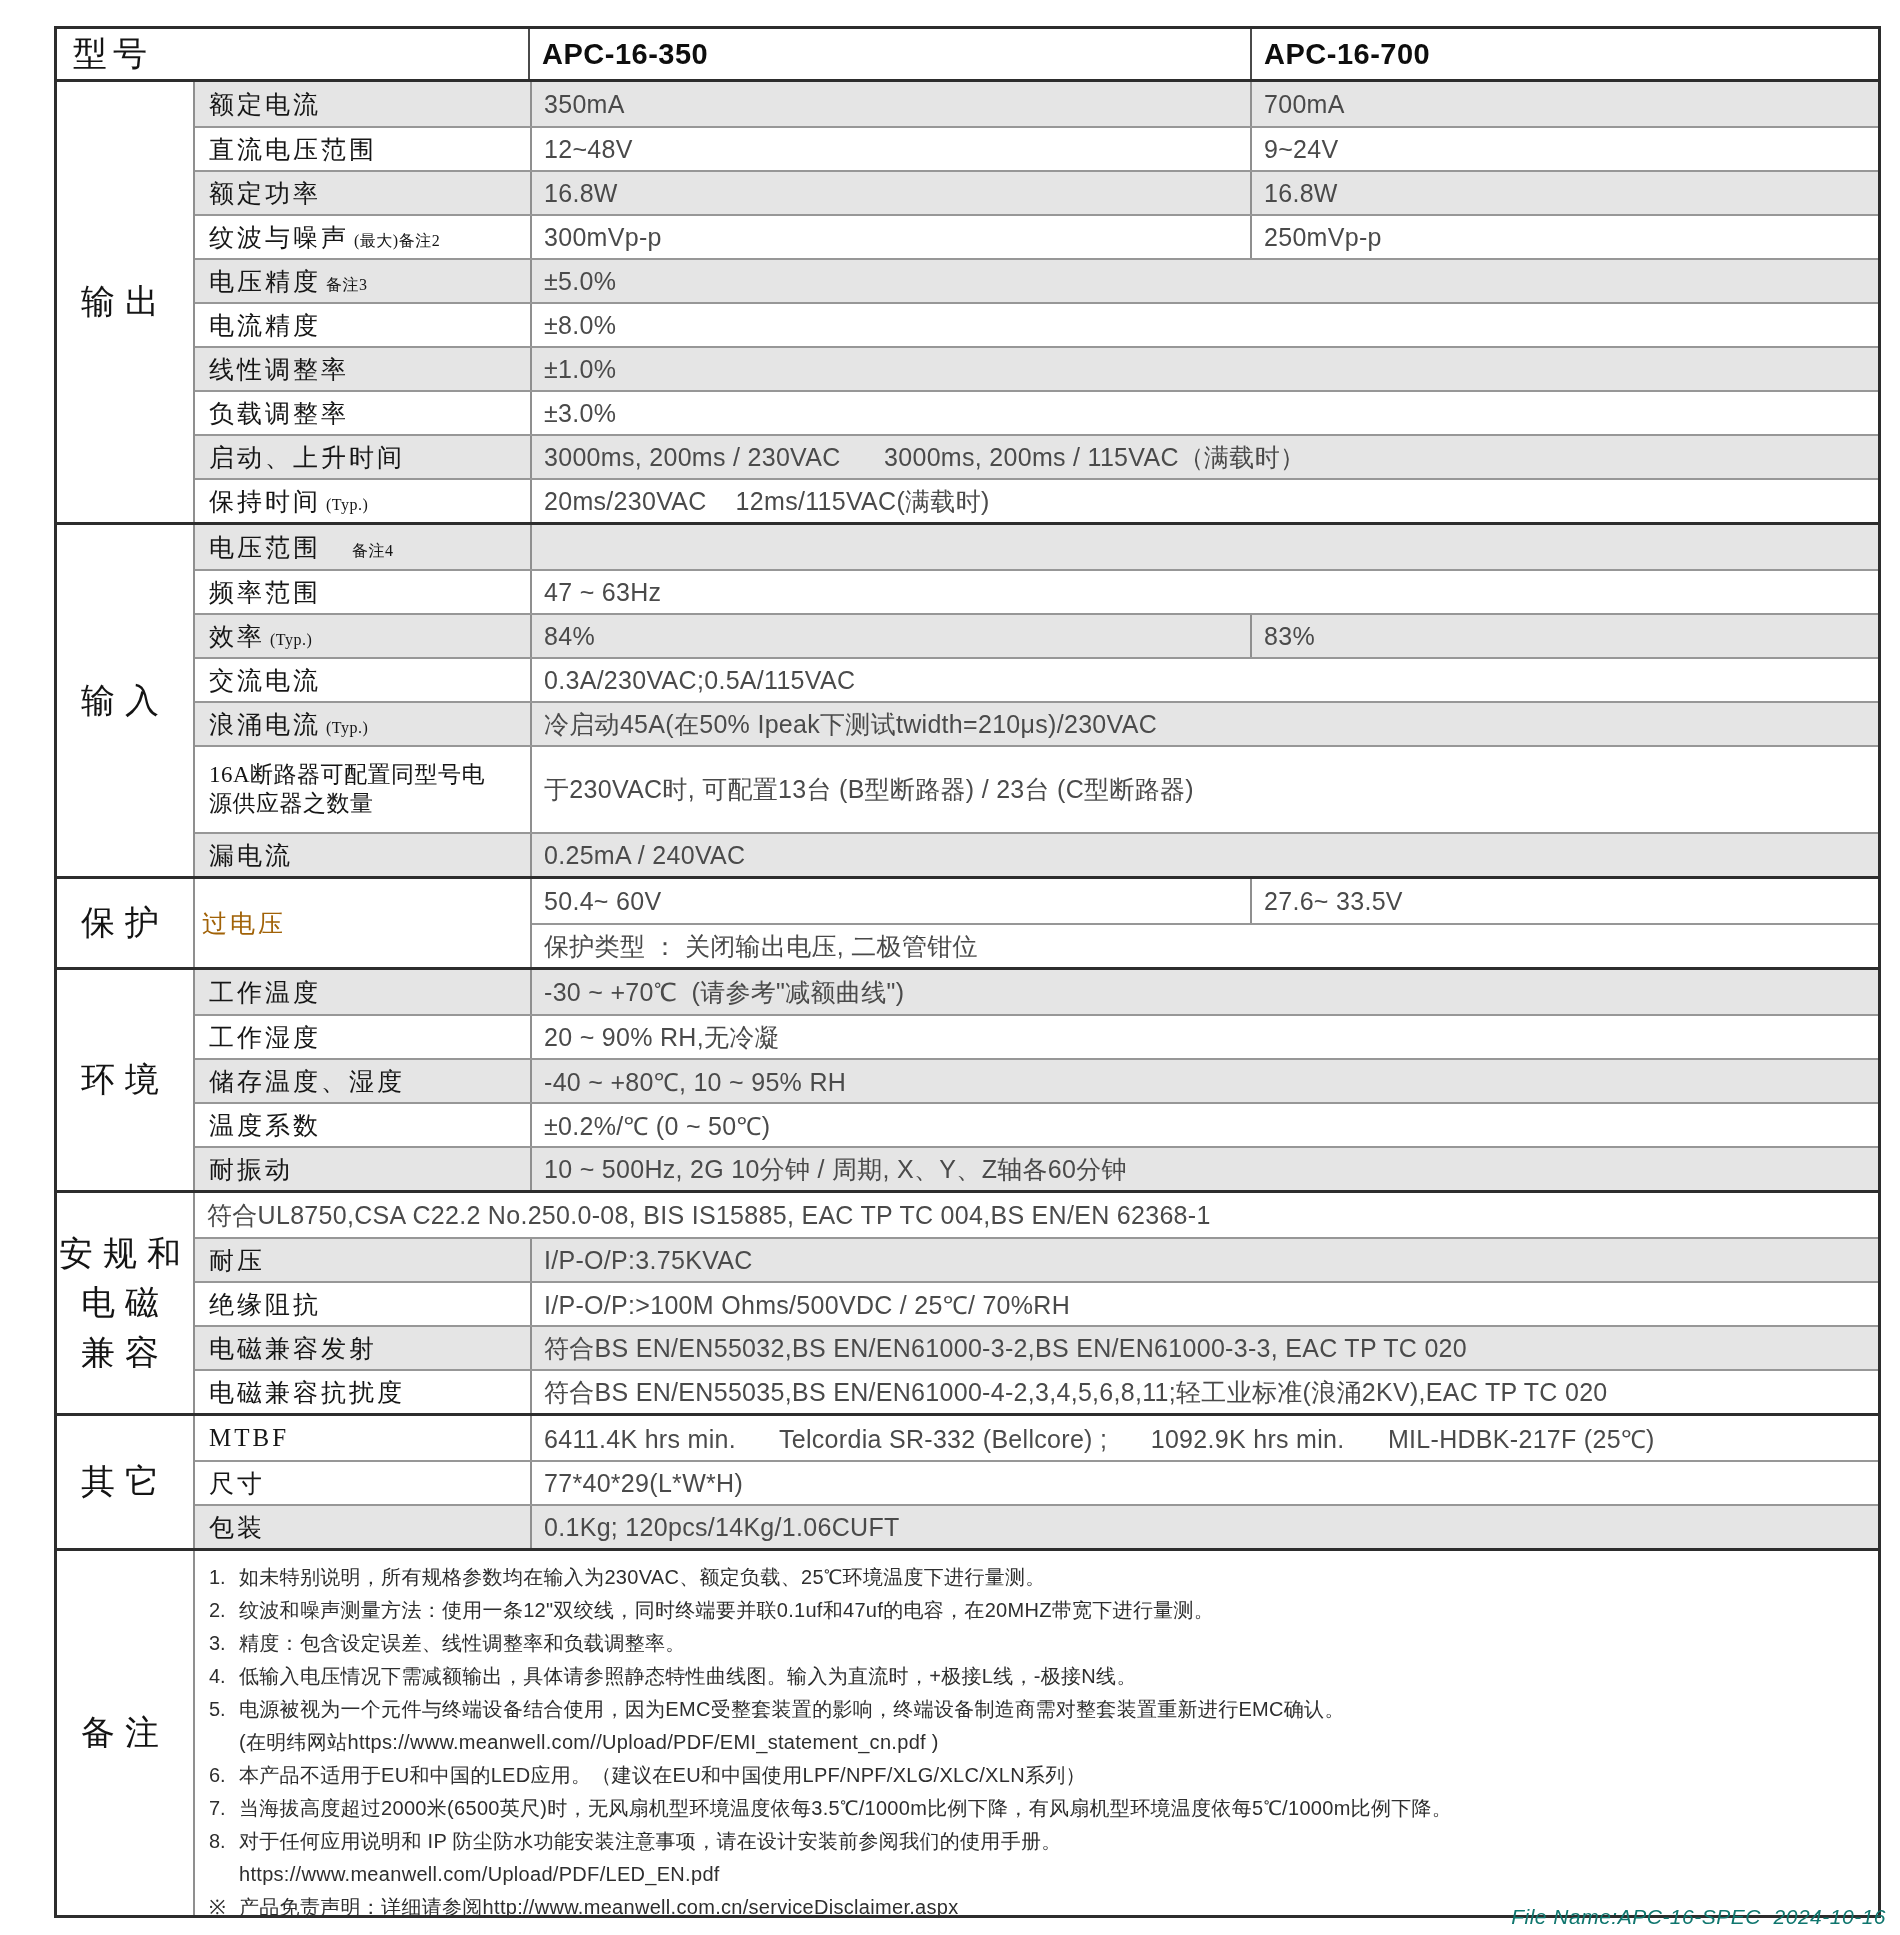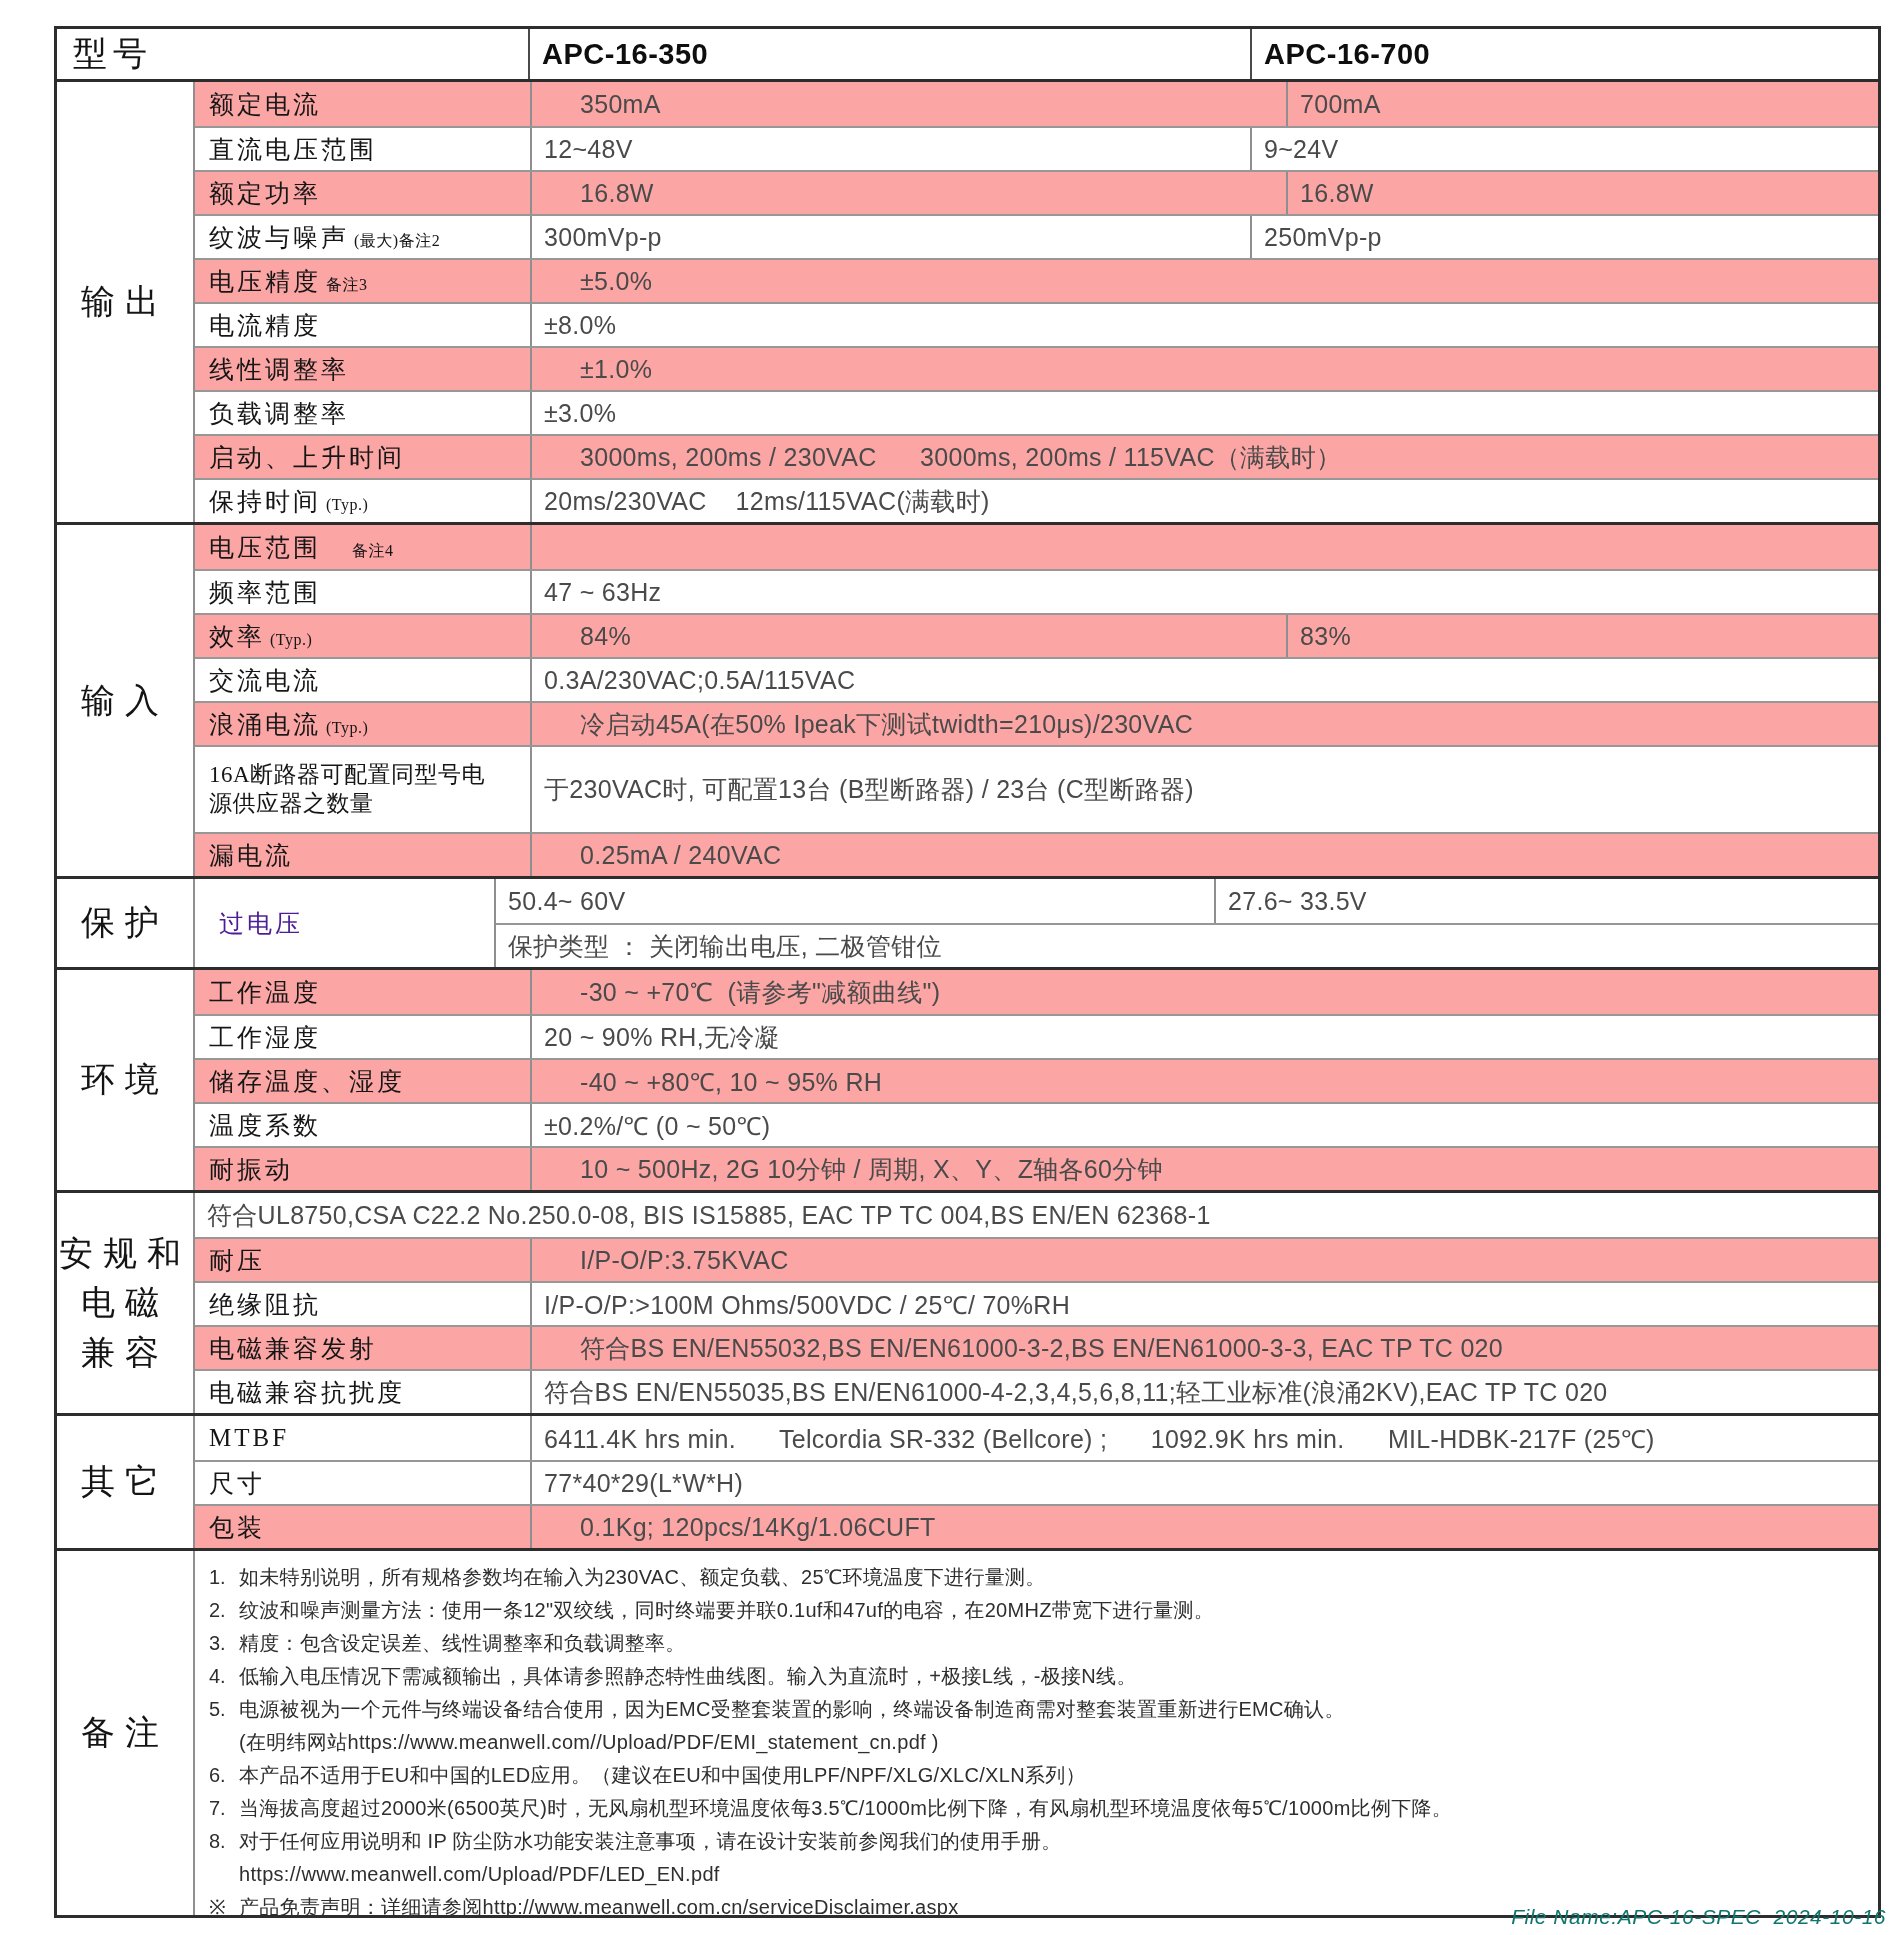--- a/index.html
+++ b/index.html
@@ -33,21 +33,21 @@
     width: 138px; flex: none; display: flex; align-items: center; justify-content: center;
     text-align: center;
     font-family: "Liberation Serif", "DejaVu Serif", serif;
     font-size: 34px; letter-spacing: 10px; color: #141414;
     border-right: 2px solid #8f8f8f; line-height: 1.45;
   }
   .sec-rows { flex: 1; display: flex; flex-direction: column; min-width: 0; }
   .row { display: flex; height: 44px; }
   .row + .row { border-top: 2px solid #979797; }
   .row.h88 { height: 87px; }
-  .row.shade { background: #fca5a5; gap: 36px; }
+  .row.shade { background: #e5e5e5; }
 
   .attr {
     width: 337px; flex: none; display: flex; align-items: center; padding-left: 14px;
     font-family: "Liberation Serif", "DejaVu Serif", serif;
     font-size: 25px; letter-spacing: 3px; color: #161616;
     border-right: 2px solid #8f8f8f;
   }
   .attr.tight { font-size: 23px; letter-spacing: 0.5px; line-height: 1.25; padding-right: 22px; }
   .sfx { font-size: 16px; letter-spacing: 0.5px; margin-left: 5px; transform: translateY(4px); color:#161616; }
   .gap-wide .sfx { margin-left: 31px; }
@@ -56,23 +56,23 @@
   .v {
     display: flex; align-items: center; padding-left: 12px;
     font-size: 25px; color: #4a4a4a; letter-spacing: 0.3px; white-space: pre-wrap;
   }
   .v.merged { flex: 1; }
   .v.a { width: 720px; flex: none; border-right: 2px solid #8f8f8f; }
   .v.b { flex: 1; }
 
   
   .prot-attr {
-    width: 301px; flex: none; display: flex; align-items: center; padding-left: 24px;
+    width: 337px; flex: none; display: flex; align-items: center; padding-left: 7px;
     font-family: "Liberation Serif", "DejaVu Serif", serif;
-    font-size: 25px; letter-spacing: 3px; color: #4c1d95;
+    font-size: 25px; letter-spacing: 3px; color: #a16207;
     border-right: 2px solid #8f8f8f;
   }
 
   
   .notes-body { flex: 1; padding: 10px 14px; height: 364px; }
   .note { display: flex; line-height: 33px; font-size: 20px; color: #2e2e2e; }
   .note-num { width: 30px; flex: none; }
   .note-text { flex: 1; white-space: pre-wrap; letter-spacing: 0.3px; }
   .note.cont .note-text { }
 

